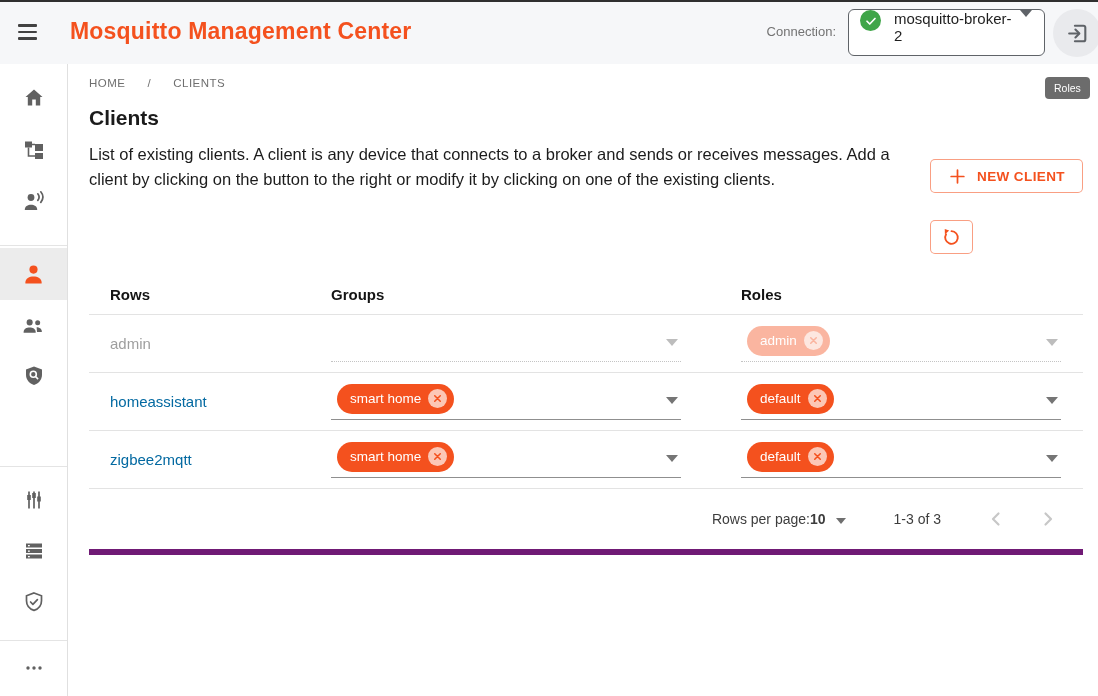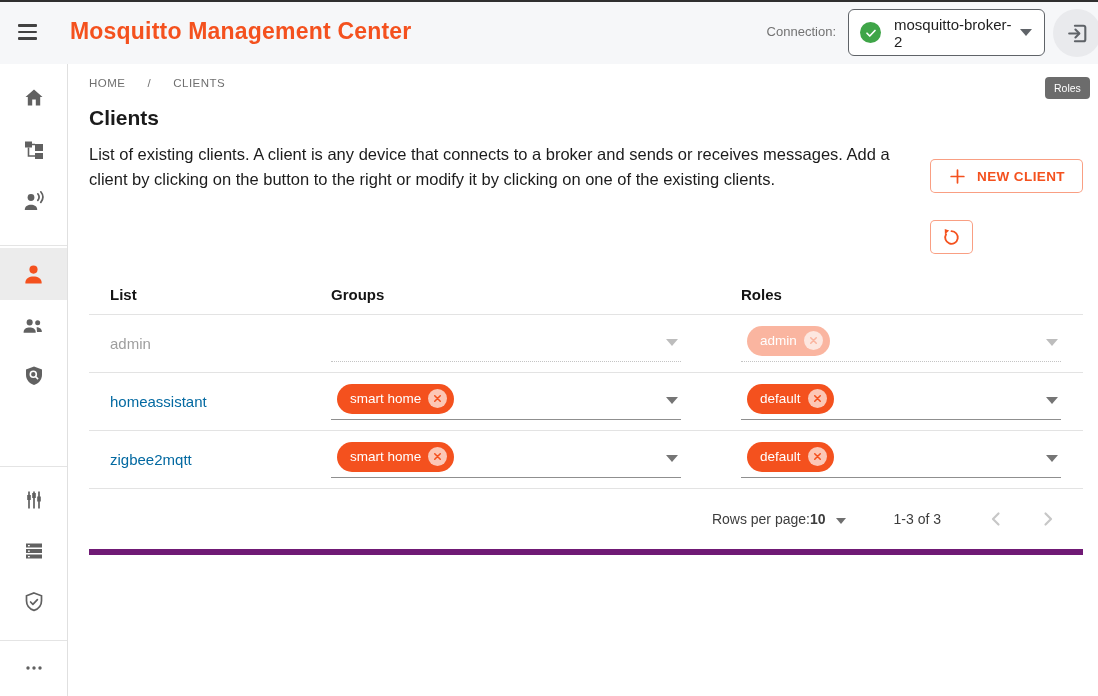--- a/index.html
+++ b/index.html
@@ -8,21 +8,21 @@
   .top-edge { position:absolute; left:0; top:0; width:1098px; height:2px; background:#2f2f2f; z-index:60; }
 
   
   .appbar { position:absolute; left:0; top:0; width:1098px; height:64px; background:#f6f7f9; z-index:10; }
   .hamburger { position:absolute; left:16px; top:20px; width:24px; height:24px; cursor:pointer;
                display:flex; flex-direction:column; justify-content:center; gap:4px; }
   .hamburger span { display:block; height:2.4px; width:19px; margin-left:2px; background:#424242; border-radius:1px; }
   .app-title { position:absolute; left:70px; top:18px; font-size:23px; font-weight:bold; color:#f4511e; letter-spacing:0.2px; }
   .conn-label { position:absolute; right:262px; top:24px; font-size:13px; color:#737373; }
   .conn-select { position:absolute; right:53px; top:9px; width:197px; height:47px; background:#fff;
-                 border:1px solid #5f6368; border-radius:6px; display:flex; align-items:center;
+                 border:1px solid #5f6368; border-radius:6px; display:flex; align-items:flex-start;
                  padding:0 12px 0 11px; cursor:pointer; }
   .status-dot { width:21px; height:21px; border-radius:50%; background:#3fa548; display:flex; align-items:center; justify-content:center; flex:none; }
   .conn-value { font-size:15px; color:#1f1f1f; margin-left:13px; flex:1; }
   .caret { width:0; height:0; border-left:6px solid transparent; border-right:6px solid transparent; border-top:7px solid #5f6368; }
   .conn-select .caret { margin-left:6px; }
   .logout-btn { position:absolute; left:1053px; top:9px; width:48px; height:48px; border-radius:50%;
                 background:#e9eaed; display:flex; align-items:center; justify-content:center; cursor:pointer; }
   .tooltip { position:absolute; left:1045px; top:77px; background:rgba(97,97,97,0.93); color:#fff;
              font-size:10.5px; padding:5px 9px; border-radius:4px; z-index:50; }
 
@@ -227,21 +227,21 @@
         <svg width="21" height="21" viewBox="0 0 24 24">
           <path d="M12 4.8a7.2 7.2 0 1 1-6.2 3.5" fill="none" stroke="#f4511e" stroke-width="2.1" stroke-linecap="round"></path>
           <path d="M8.6 3.2L5.3 8.9l-2.1-6z" fill="#f4511e" transform="rotate(18 6 6)"></path>
         </svg>
       </button>
     </div>
   </div>
 
   <section class="table">
     <div class="t-head">
-      <div class="c1">List</div>
+      <div class="c1">Rows</div>
       <div>Groups</div>
       <div>Roles</div>
     </div>
 
     <div class="t-row disabled">
       <div class="cell-name">admin</div>
       <div>
         <div class="sel sel-groups off">
           <span class="underline"></span>
           <span class="caret"></span>

